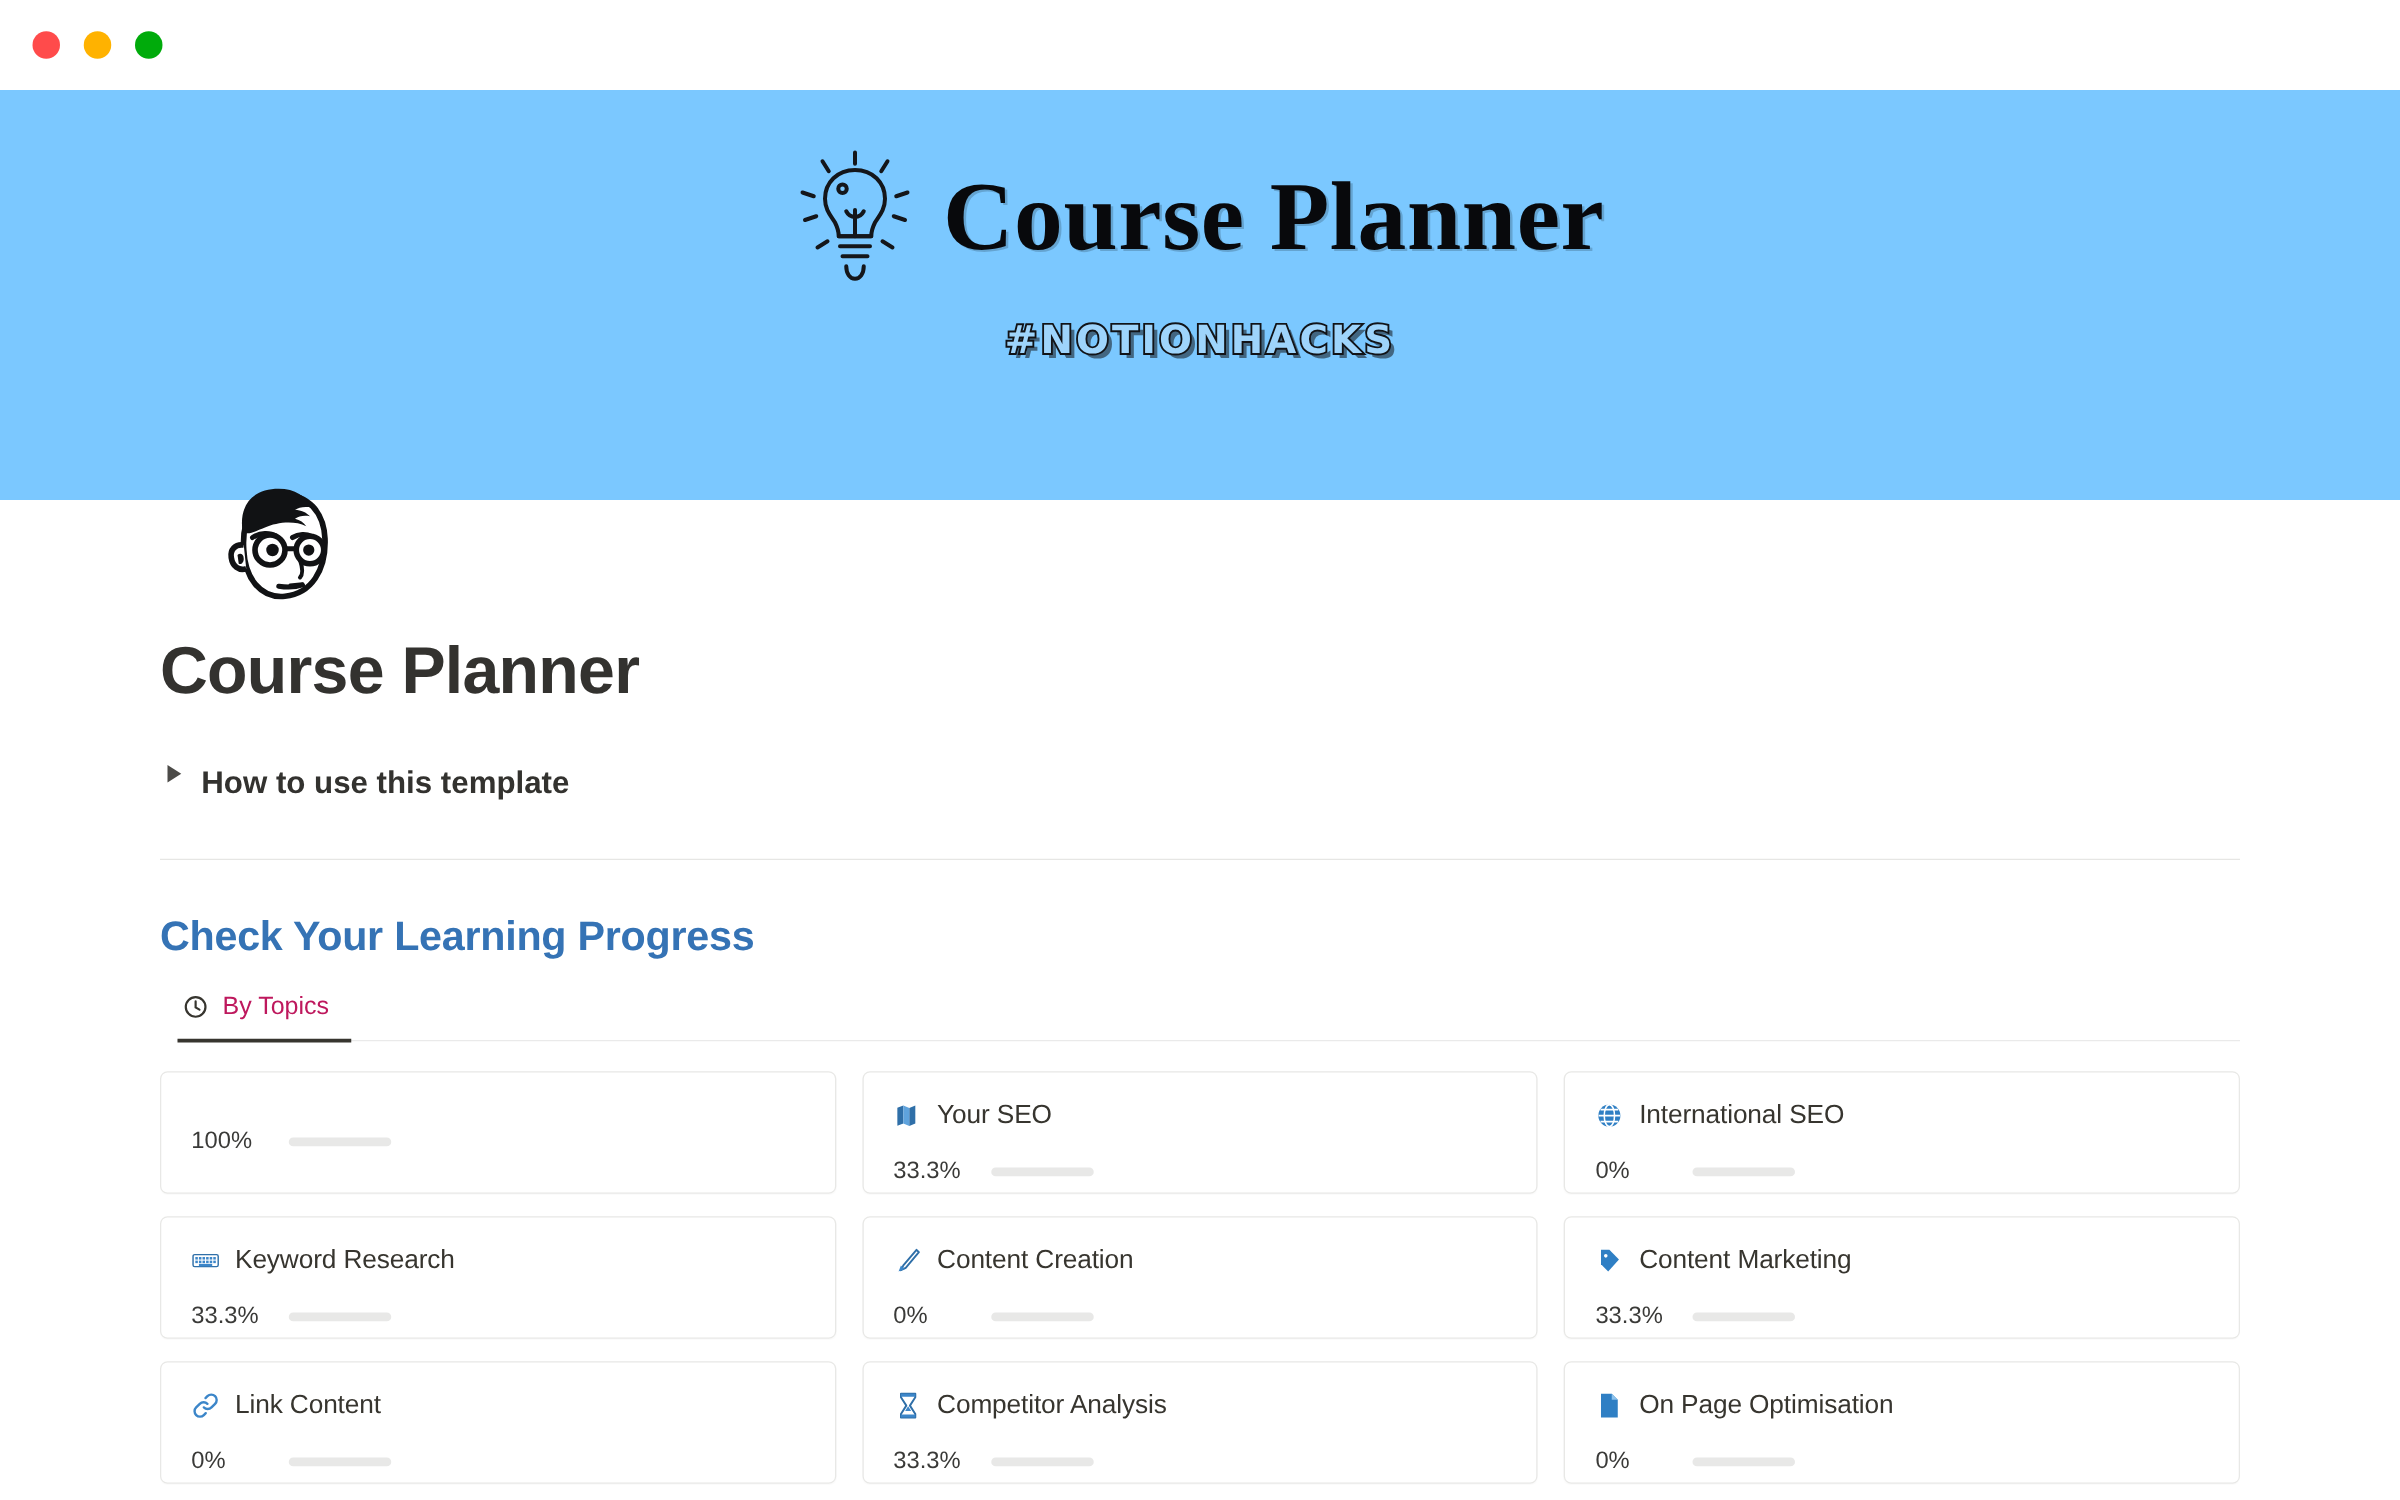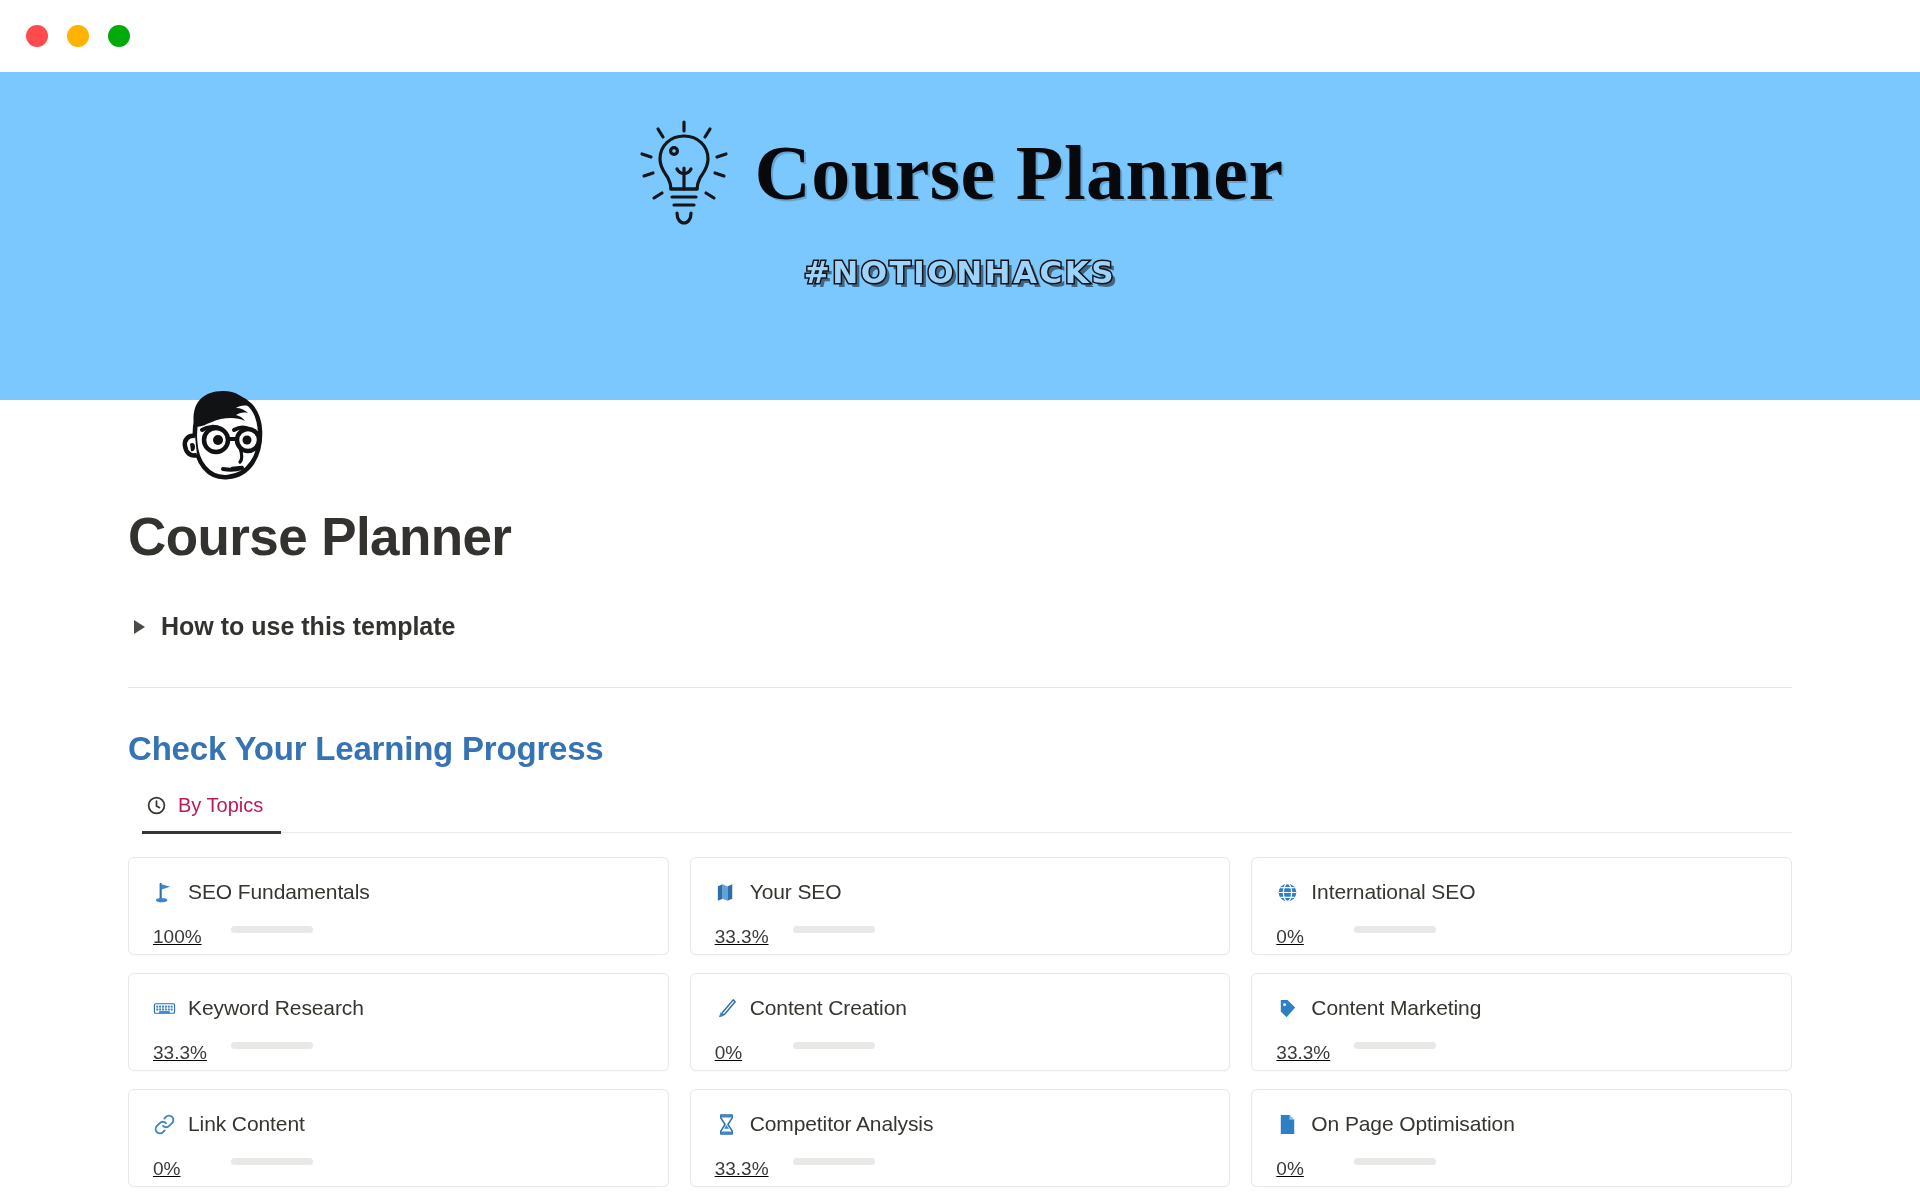--- a/index.html
+++ b/index.html
@@ -85,21 +85,20 @@
     margin-top: 108px;
     font-size: 53px;
     font-weight: bold;
     color: #33322f;
     letter-spacing: -0.6px;
     line-height: 1.1;
   }
   .toggle-row {
     margin-top: 46px;
     display: flex;
-    align-items: center;
     gap: 16px;
   }
   .toggle-caret {
     width: 0; height: 0;
     border-left: 11px solid #4c4b48;
     border-top: 7px solid transparent;
     border-bottom: 7px solid transparent;
     margin-left: 6px;
   }
   .toggle-label {
@@ -174,22 +173,22 @@
   .card-icon svg { width: 23px; height: 23px; display: block; }
   .card-title {
     font-size: 21px;
     color: #37352f;
     letter-spacing: -0.1px;
     white-space: nowrap;
   }
   .card-progress-row {
     margin-top: 22px;
     display: flex;
+    align-items: center;
     gap: 22px;
-    text-decoration: underline;
   }
   .pct {
     font-size: 19px;
     color: #3a3a38;
     min-width: 56px;
   }
   .bar-track {
     width: 82px;
     height: 7px;
     border-radius: 4px;
@@ -270,30 +269,20 @@
           <path d="M12 7v5.5l3.5 2" stroke-linecap="round"></path>
         </svg>
       </span>
       <span class="tab-label">By Topics</span>
     </div>
   </div>
 
   <div class="cards-grid">
 
     <div class="card">
-      <div class="card-head">
-        <span class="card-icon">
-          <svg viewBox="0 0 24 24" fill="none">
-            <path d="M8 3v18" stroke="#2f6fa8" stroke-width="2.2" stroke-linecap="round"></path>
-            <path d="M8 3l10 3-10 3z" fill="#3c86c9"></path>
-            <ellipse cx="9" cy="20" rx="6" ry="2.3" fill="#3c86c9"></ellipse>
-          </svg>
-        </span>
-        <span class="card-title">SEO Fundamentals</span>
-      </div>
       <div class="card-progress-row">
         <span class="pct">100%</span>
         <span class="bar-track" style="background: rgb(232, 232, 231);">
           <span class="bar-fill" style="width: 100%; background: rgb(110, 144, 128);"></span>
         </span>
       </div>
     </div>
 
     <div class="card">
       <div class="card-head">

